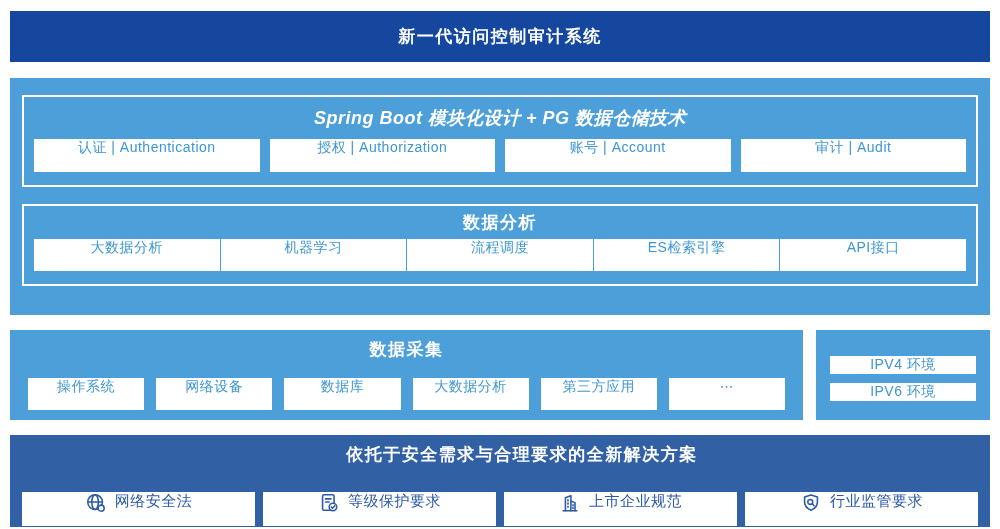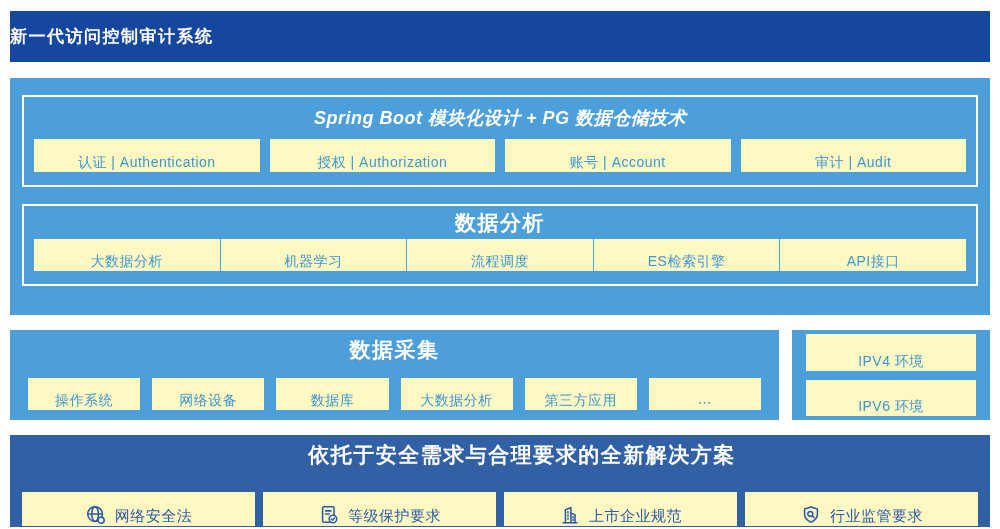--- a/index.html
+++ b/index.html
@@ -7,65 +7,65 @@
   body {
     width: 1000px; height: 529px;
     font-family: "Liberation Sans", "DejaVu Sans", sans-serif;
     overflow: hidden;
   }
   .canvas { width: 980px; margin: 11px 10px 0; display: flex; flex-direction: column; }
 
   
   .topbar {
     height: 51px; background: var(--navy);
-    display: flex; align-items: center; 
+    display: flex; align-items: center; justify-content: center;
     margin-bottom: 16px;
   }
   .topbar .title-text {
     color: #ffffff; font-size: 17px; font-weight: bold; letter-spacing: 1.5px;
   }
 
   
   .platform {
     background: var(--sky); height: 237px;
     padding: 17px 12px; margin-bottom: 15px;
     display: flex; flex-direction: column; gap: 17px;
   }
   .bordered { border: 2px solid #ffffff; }
   .spring-section { height: 92px; }
   .analysis-section { height: 82px; }
 
   .sec-title {
-    color: #ffffff; font-weight: bold; font-size: 21px;
+    color: #ffffff; font-weight: bold; font-size: 17px;
     text-align: center; letter-spacing: 1.5px;
   }
   .spring-title { line-height: 42px; font-style: italic; font-size: 18px; letter-spacing: 0.5px; }
   .analysis-title { line-height: 33px; }
   .collect-title { line-height: 40px; }
   .solution-title { line-height: 40px; margin-left: 44px; }
 
   .row { display: flex; }
   .wbox {
-    background: #fef9c3; color: var(--box-text); font-size: 14px;
-    display: flex; align-items: flex-end; justify-content: center;
+    background: #ffffff; color: var(--box-text); font-size: 14px;
+    display: flex; align-items: flex-start; justify-content: center;
     flex: 1; letter-spacing: 0.5px;
   }
   .spring-row { padding: 0 10px; gap: 10px; }
   .spring-row .wbox { height: 33px; }
   .analysis-row { padding: 0 10px; gap: 1px; }
   .analysis-row .wbox { height: 32px; }
 
   
   .mid-row { display: flex; gap: 13px; margin-bottom: 15px; height: 90px; }
   .collect { background: var(--sky); flex: 1; }
   .collect-row { padding: 8px 18px; gap: 12px; border-radius: 16px; }
   .collect-row .wbox { height: 32px; }
   .env {
-    background: var(--sky); width: 198px;
-    padding: 4px 14px; display: flex; flex-direction: column; gap: 9px;
+    background: var(--sky); width: 174px;
+    padding: 26px 14px; display: flex; flex-direction: column; gap: 9px;
   }
   .env .wbox { font-size: 14px; }
 
   
   .solution { background: var(--steel); height: 92px; }
   .solution-row { padding: 0 12px; gap: 8px; }
   .solution-row .wbox {
     height: 34px; color: var(--solution-text); font-size: 15px; gap: 8px; margin-top: 17px;
   }
   .icon { display: flex; align-items: center; }

